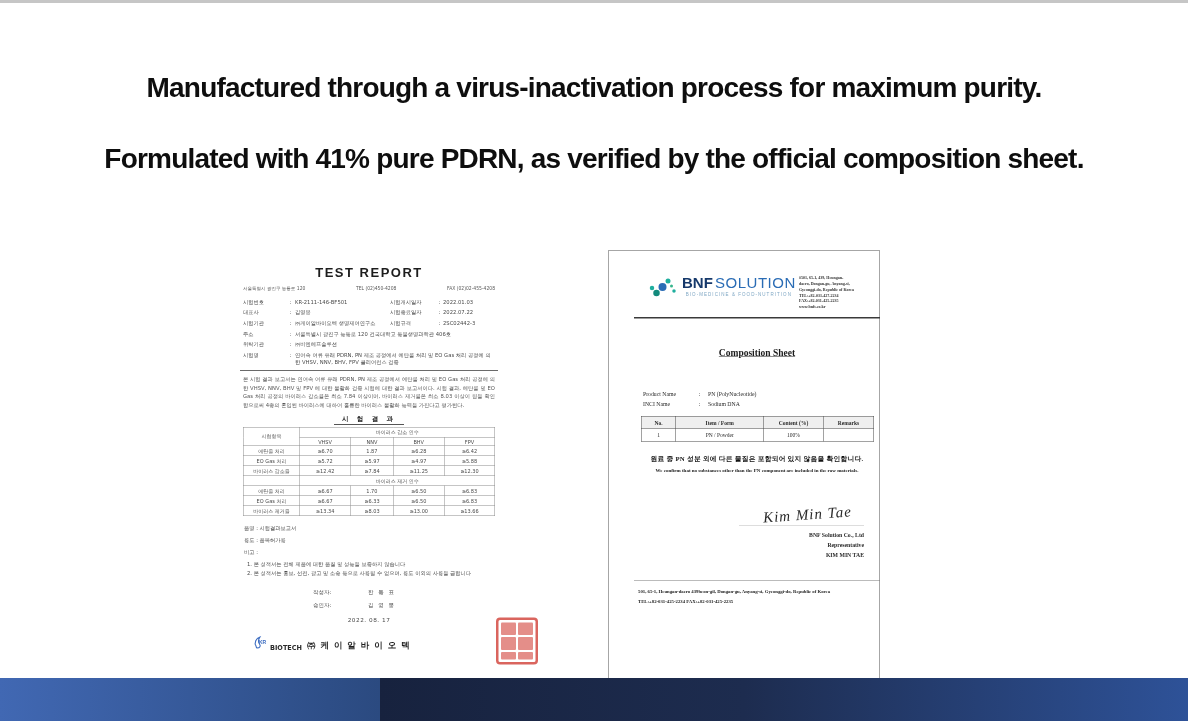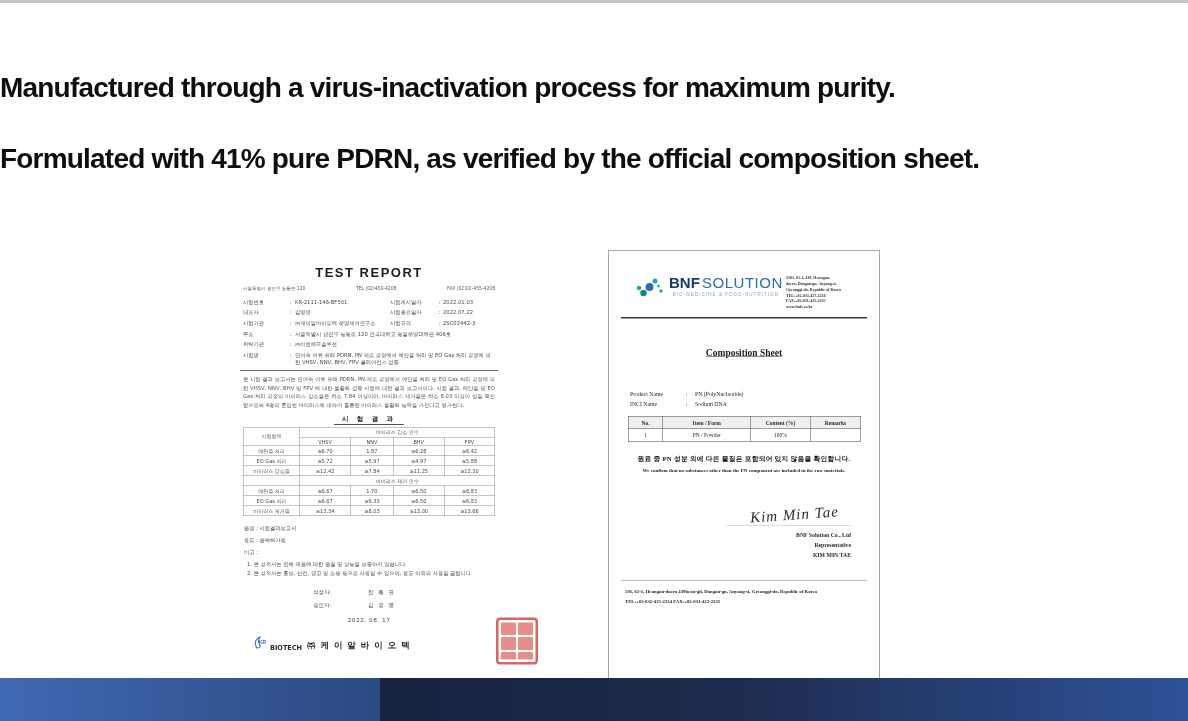--- a/index.html
+++ b/index.html
@@ -3,21 +3,21 @@
 <meta charset="utf-8">
 <style>
   html,body{margin:0;padding:0;}
   body{
     width:1188px;height:721px;position:relative;overflow:hidden;
     background:#ffffff;font-family:"Liberation Sans",sans-serif;
   }
   .top-line{position:absolute;top:0;left:0;width:1188px;height:3px;background:#c6c6c6;}
 
   .headline{
-    position:absolute;left:0;width:1188px;white-space:nowrap;
+    position:absolute;left:0;width:1188px;text-align:center;white-space:nowrap;
     font-weight:bold;color:#0e0e0e;font-size:28px;letter-spacing:-0.8px;
   }
   .headline-1{top:72px;}
   .headline-2{top:143px;}
 
   
   .doc-left{position:absolute;left:238px;top:251px;width:262px;height:390px;background:#fff;}
   .doc-left-inner{
     width:524px;height:780px;transform:scale(0.5);transform-origin:0 0;
     color:#4a4a4a;font-family:"DejaVu Sans",sans-serif;
@@ -56,21 +56,21 @@
   .stamp{
     position:absolute;left:486px;top:-22px;width:84px;height:94px;
     border:5px solid rgba(205,50,40,.75);border-radius:8px;
     display:grid;grid-template-columns:1fr 1fr;grid-template-rows:1fr 1fr 0.6fr;gap:4px;padding:5px;box-sizing:border-box;
     filter:blur(0.6px);
   }
   .stamp span{background:rgba(205,50,40,.55);border-radius:2px;}
 
   
   .doc-right{position:absolute;left:608px;top:250px;width:272px;height:448px;background:#fff;
-    border:1px solid #a6a6a6;box-sizing:border-box;}
+    border:1px solid #a6a6a6;box-sizing:border-box;padding-left:13px;}
   .doc-right-inner{
     width:540px;height:780px;transform:scale(0.5);transform-origin:0 0;
     color:#2b2b2b;font-family:"Liberation Serif",serif;
   }
   .bs-header{display:flex;justify-content:space-between;align-items:flex-start;margin:24px 26px 0 52px;}
   .bs-logoblock{display:flex;align-items:flex-start;}
   .bs-logo-icon{margin-right:10px;margin-top:4px;}
   .bs-wordmark{font-family:"Liberation Sans",sans-serif;line-height:1;}
   .bs-bnf{font-size:30px;font-weight:bold;color:#16396b;letter-spacing:0;}
   .bs-solution{font-size:30px;color:#2a6cb5;font-weight:normal;letter-spacing:1px;}

